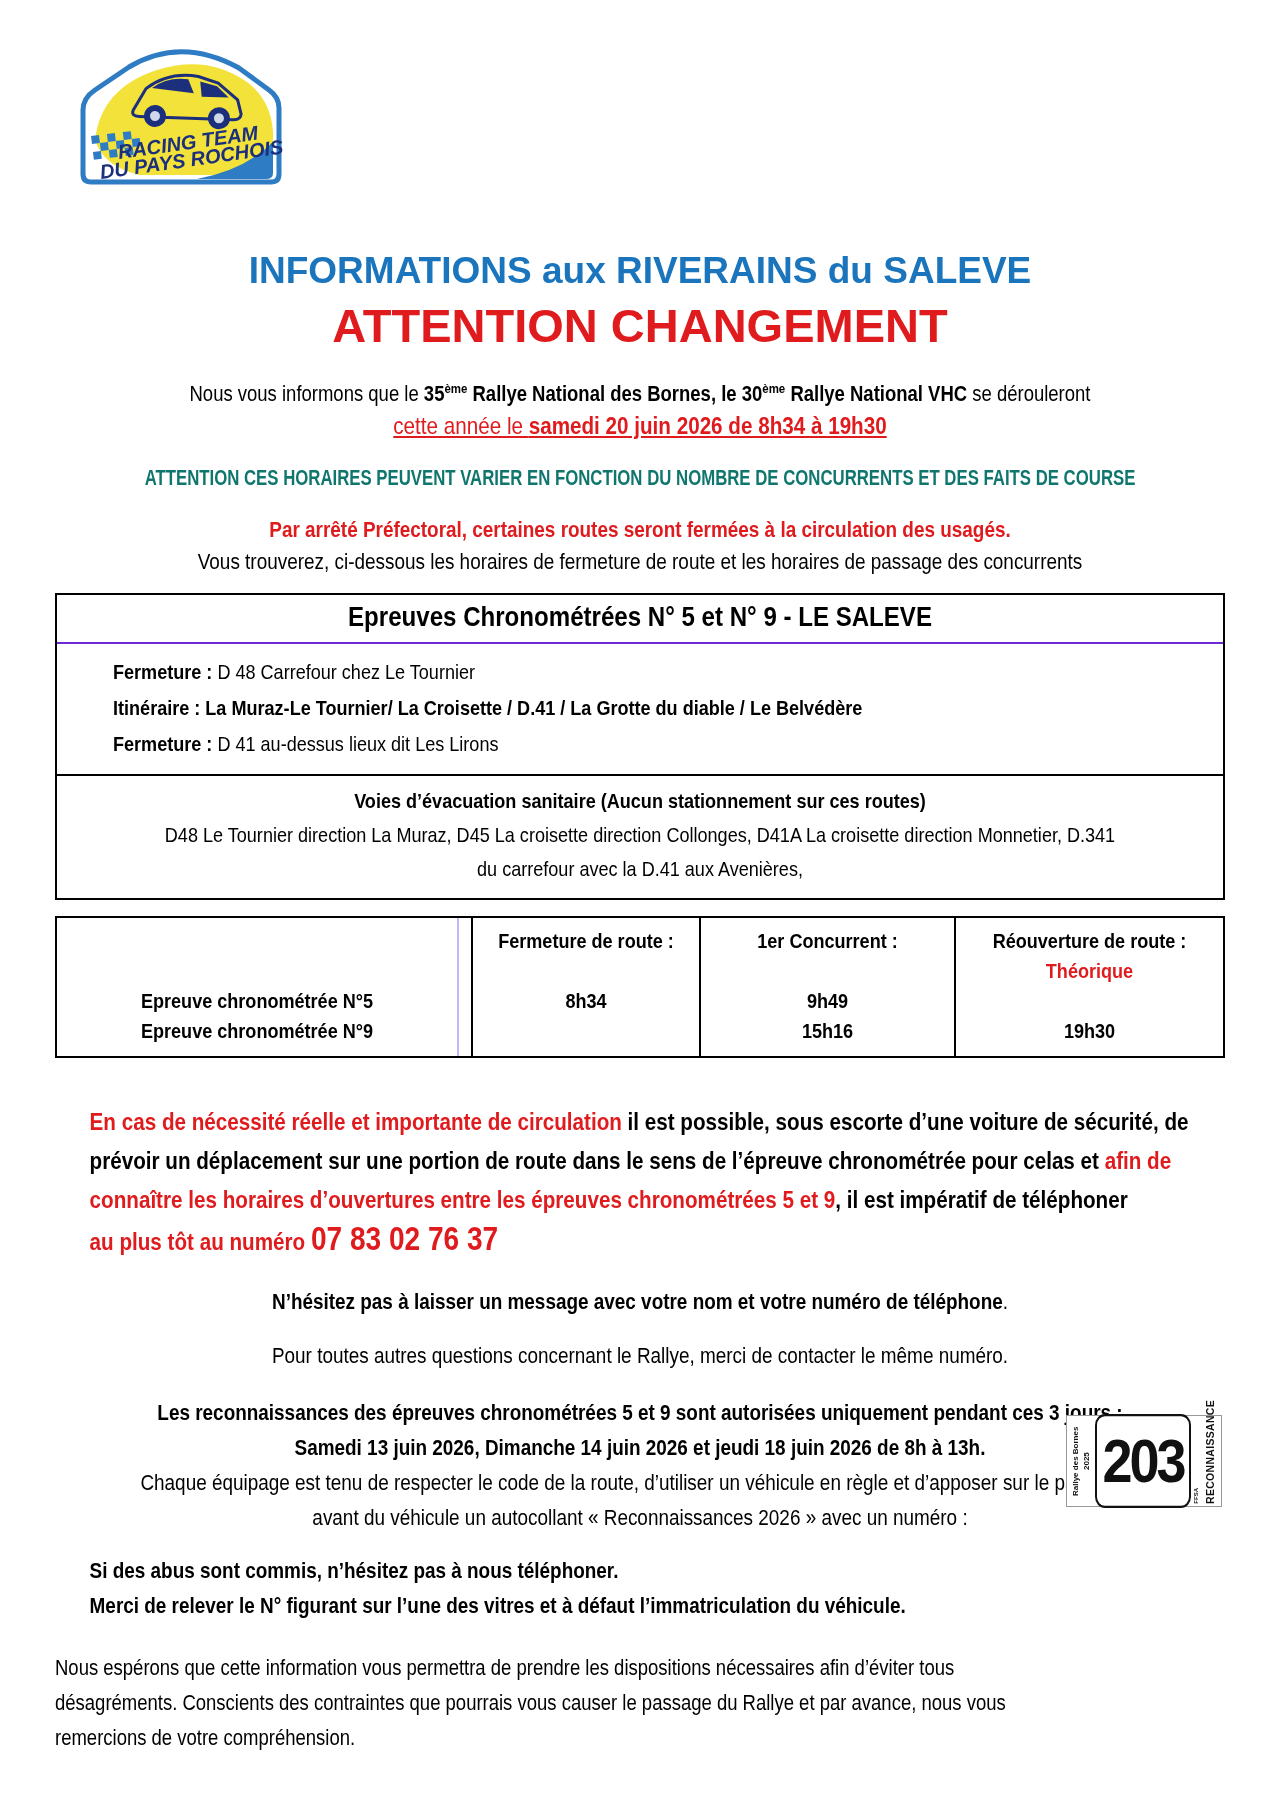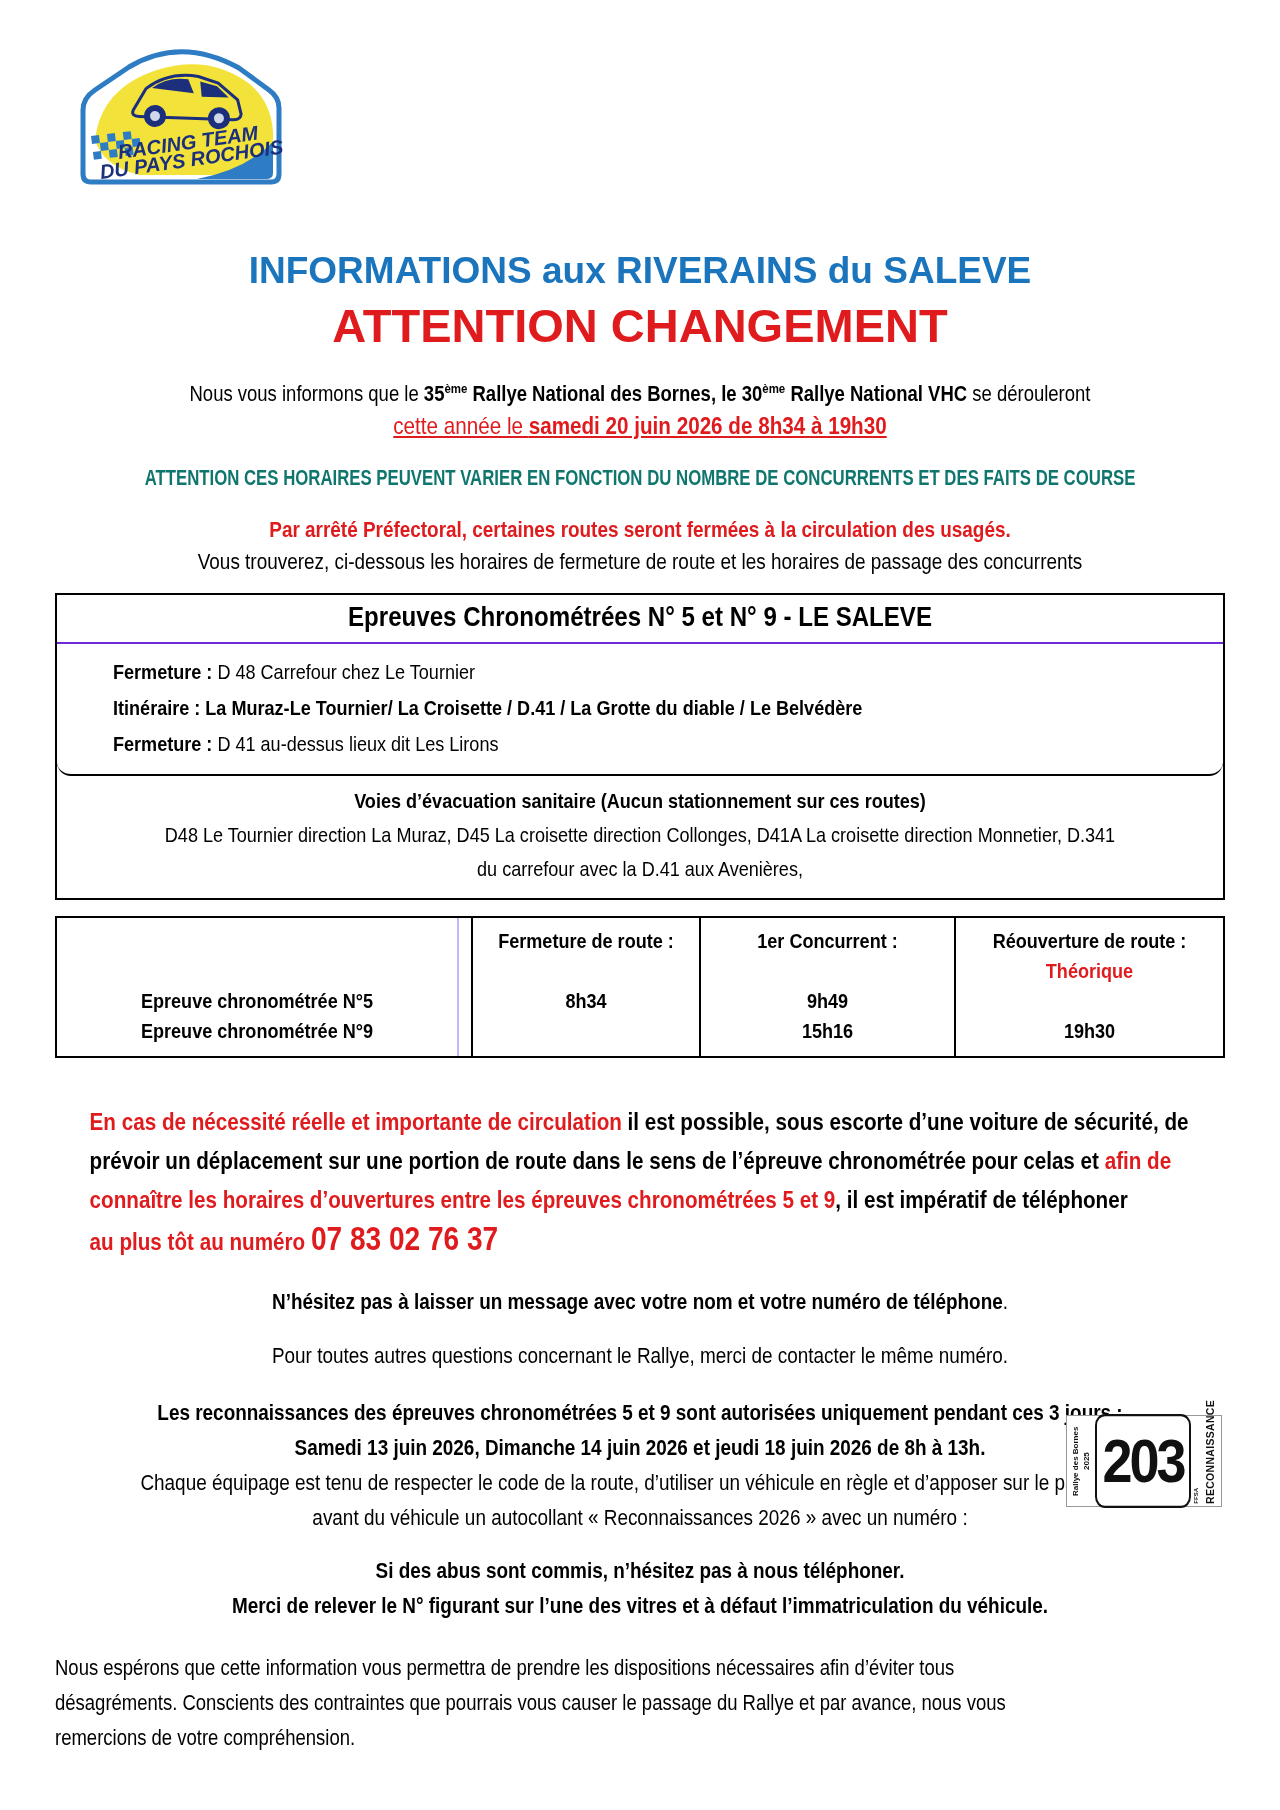--- a/index.html
+++ b/index.html
@@ -34,41 +34,41 @@
 
   .intro{margin-top:20px;font-size:21.5px;text-align:center;line-height:32px;}
   .dateline{margin-top:2px;font-size:24px;text-align:center;}
   .caps{margin-top:26px;text-align:center;font-size:21.5px;font-weight:bold;color:#0f766e;}
   .pref{margin-top:26px;text-align:center;font-size:22px;font-weight:bold;color:#E01B1E;}
   .below{margin-top:6px;text-align:center;font-size:22px;}
 
   
   .box1{margin:18px 55px 0;border:2px solid #000;}
   .b-title{border-bottom:2px solid #6d28d9;text-align:center;font-weight:bold;font-size:28px;padding:6px 0 9px;}
-  .b-routes{border-bottom:2px solid #000;padding:10px 0 12px 56px;font-size:21px;line-height:36px;text-align:left;border-radius:14px;}
+  .b-routes{border-bottom:2px solid #000;padding:10px 0 12px 56px;font-size:21px;line-height:36px;text-align:left;}
   .b-routes .ln{transform-origin:0 50%;}
   .b-evac{padding:8px 0 12px;text-align:center;font-size:21px;line-height:34px;}
   .b-evac-title{font-weight:bold;}
 
   
   .sched{margin:16px 55px 0;display:flex;border:2px solid #000;font-weight:bold;font-size:21px;text-align:center;}
   .sched-cell{padding:8px 0 10px;}
   .sched-cell .ln{height:30px;line-height:30px;}
   .s-col1{width:400px;border-right:2px solid #c4b5fd;}
   .s-spacer{width:12px;border-right:2px solid #000;}
   .s-col2{width:226px;border-right:2px solid #000;}
   .s-col3{width:253px;border-right:2px solid #000;}
   .s-col4{flex:1;}
 
   .notice{margin-top:44px;font-weight:bold;font-size:24px;line-height:39px;}
   .message{margin-top:28px;text-align:center;font-size:22px;}
   .questions{margin-top:28px;text-align:center;font-size:22px;}
   .recon{margin-top:26px;text-align:center;font-weight:bold;font-size:22px;line-height:35px;}
   .equip{text-align:center;font-size:22px;line-height:35px;}
-  .abuse{margin-top:18px;text-align:center;font-weight:bold;font-size:22px;line-height:35px;}
+  .abuse{margin-top:18px;font-weight:bold;font-size:22px;line-height:35px;}
   .closing{margin:28px 55px 0;font-size:21.5px;line-height:35px;}
   .final{margin:34px 55px 0;font-size:21.5px;}
 
   
   .sticker{
     position:absolute;left:1066px;top:1415px;width:156px;height:92px;
     border:1px solid #999;background:#fff;display:flex;align-items:stretch;box-sizing:border-box;padding:2px;
   }
   .vtext{writing-mode:vertical-rl;transform:rotate(180deg);text-align:center;font-weight:bold;color:#111;}
   .stk-left{display:flex;flex-direction:row;justify-content:center;width:24px;}

